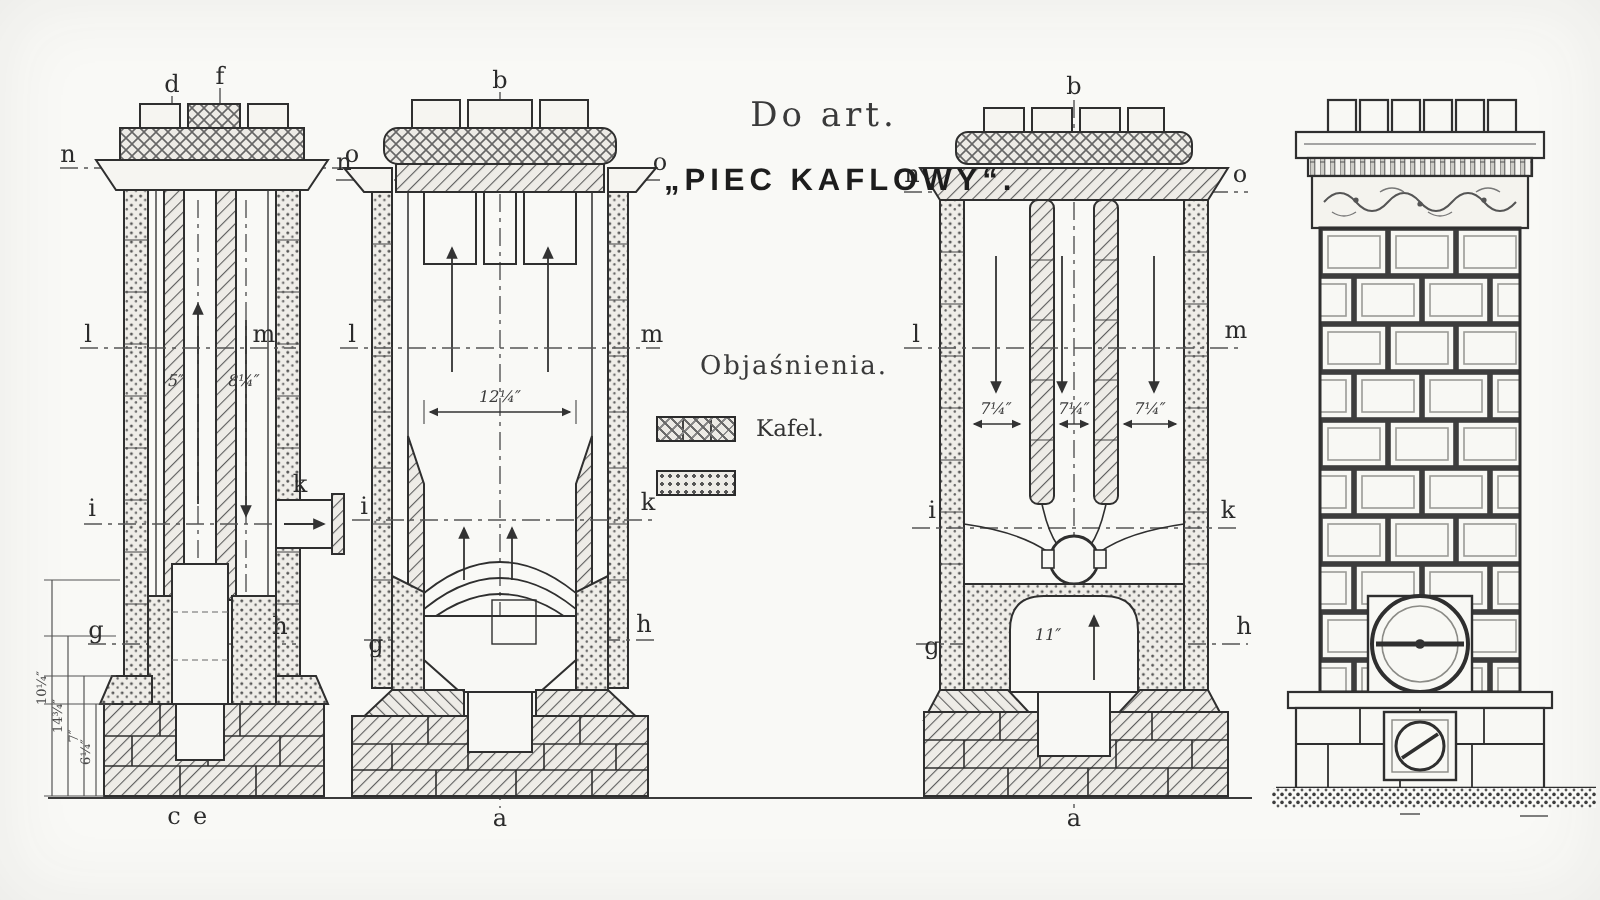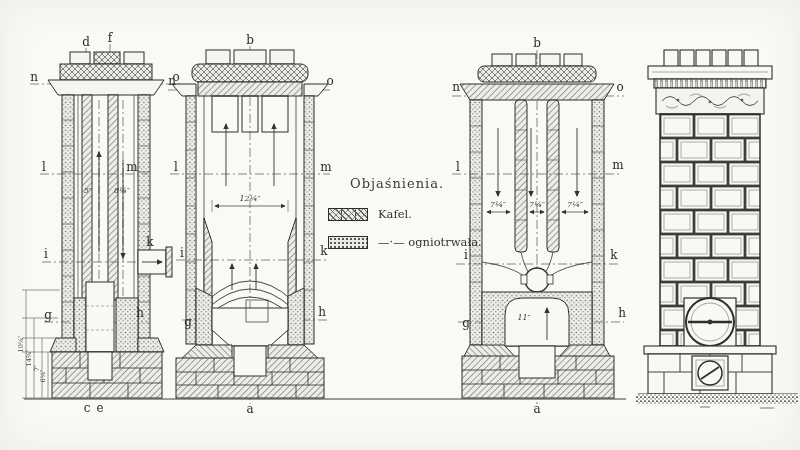--- a/index.html
+++ b/index.html
@@ -324,26 +324,29 @@
   <text class="lbl" x="466" y="327" text-anchor="middle">g</text>
   <text class="lbl" x="622" y="317" text-anchor="middle">h</text>
   <text class="lbl" x="537" y="413" text-anchor="middle">a</text>
   <text class="dim" x="498" y="207" text-anchor="middle">7¼″</text>
   <text class="dim" x="537" y="207" text-anchor="middle">7¼″</text>
   <text class="dim" x="575" y="207" text-anchor="middle">7¼″</text>
   <text class="dim" x="524" y="320" text-anchor="middle">11″</text>
 </g>
 </svg>
 
+<div class="title-block">
+  <div class="title-line1">Do art.</div>
+  <div class="title-line2">„PIEC KAFLOWY“.</div>
+</div>
 
 <div class="legend">
   <div class="legend-title">Objaśnienia.</div>
   <div class="legend-row">
     <span class="swatch sw-kafel"></span>
     <span class="legend-label">Kafel.</span>
   </div>
   <div class="legend-row">
     <span class="swatch sw-fire"></span>
-    <span class="legend-label">—·— ogniotrwała.</span>
   </div>
 </div>
 
 </div>
 
 </body></html>

